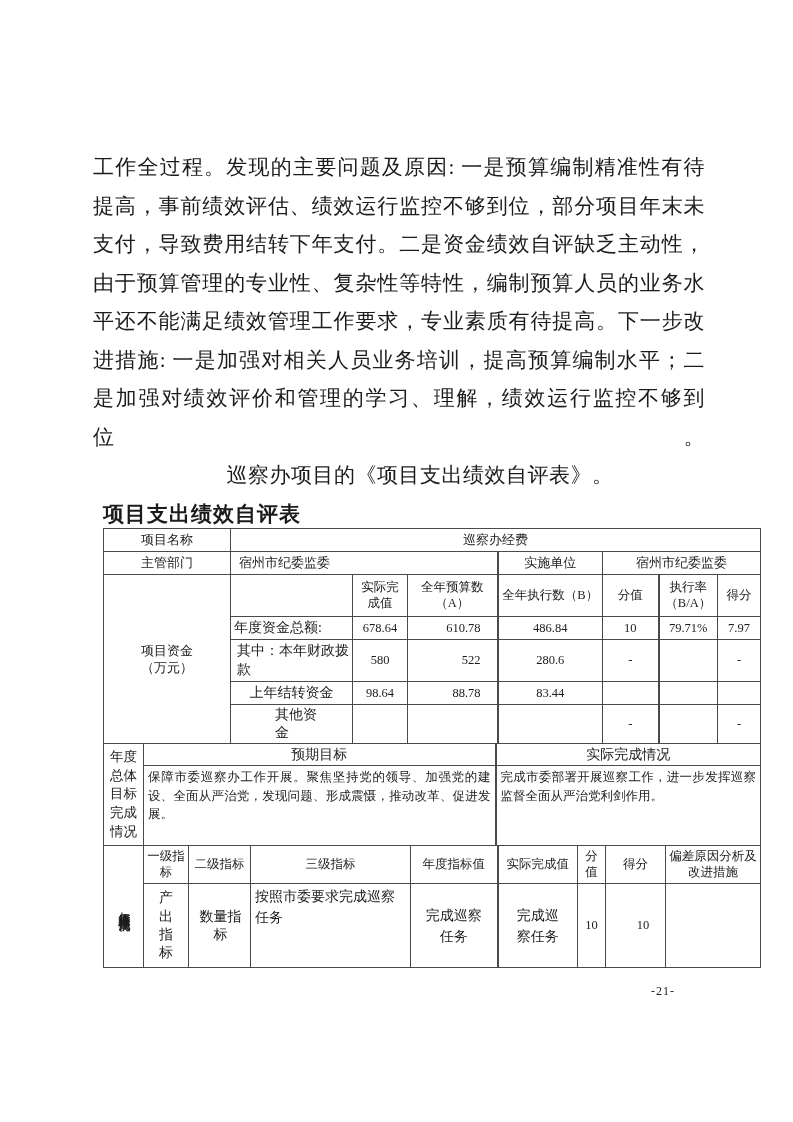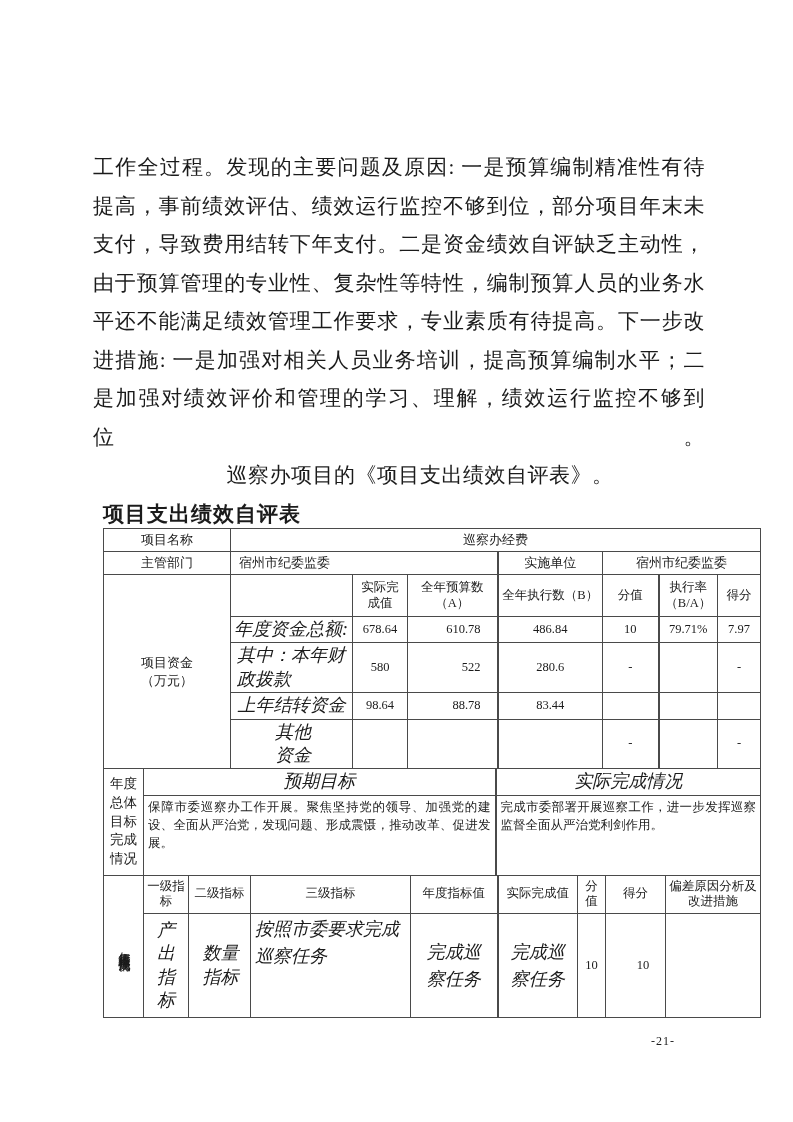--- a/index.html
+++ b/index.html
@@ -22,21 +22,21 @@
   table{border-collapse:collapse;table-layout:fixed;width:657px;padding-left:41px;}
   table.joined{margin-top:-1px;}
   td{border:1px solid #4a4a4a;padding:1px 3px;font-size:13px;vertical-align:middle;
      overflow:hidden;}
   .c{text-align:center;}
   .l{text-align:left;}
   .r{text-align:right;padding-right:16px;}
   .top{vertical-align:top;}
   .num{font-size:12.5px;}
   .hdr{font-size:12.5px;text-align:center;line-height:1.25;}
-  .small{font-size:18px;line-height:1.3;font-style:italic;}
+  .small{font-size:14px;line-height:1.3;}
   .thickL{border-left-width:2px;}
   .side-2col{width:2em;margin:0 auto;word-break:break-all;line-height:1.4;font-size:13.5px;text-align:left;}
   .v-label{writing-mode:vertical-rl;text-orientation:upright;height:96px;margin:0 auto;
            font-size:12px;line-height:1.15;letter-spacing:1px;}
   .char-col{width:1em;margin:4px auto;word-break:break-all;line-height:1.3;text-align:center;}
   .wrap3{padding-left:8px;padding-right:6px;word-break:break-all;line-height:1.3;}
   .other-cell{padding-left:44px;padding-right:30px;word-break:break-all;line-height:1.3;}
   .goal-text{font-size:12.5px;line-height:1.45;text-align:justify;padding:2px 4px;}
   .fund-label{line-height:1.35;}
   .page-num{margin-top:16px;text-align:right;padding-right:85px;font-size:12px;letter-spacing:1px;}

